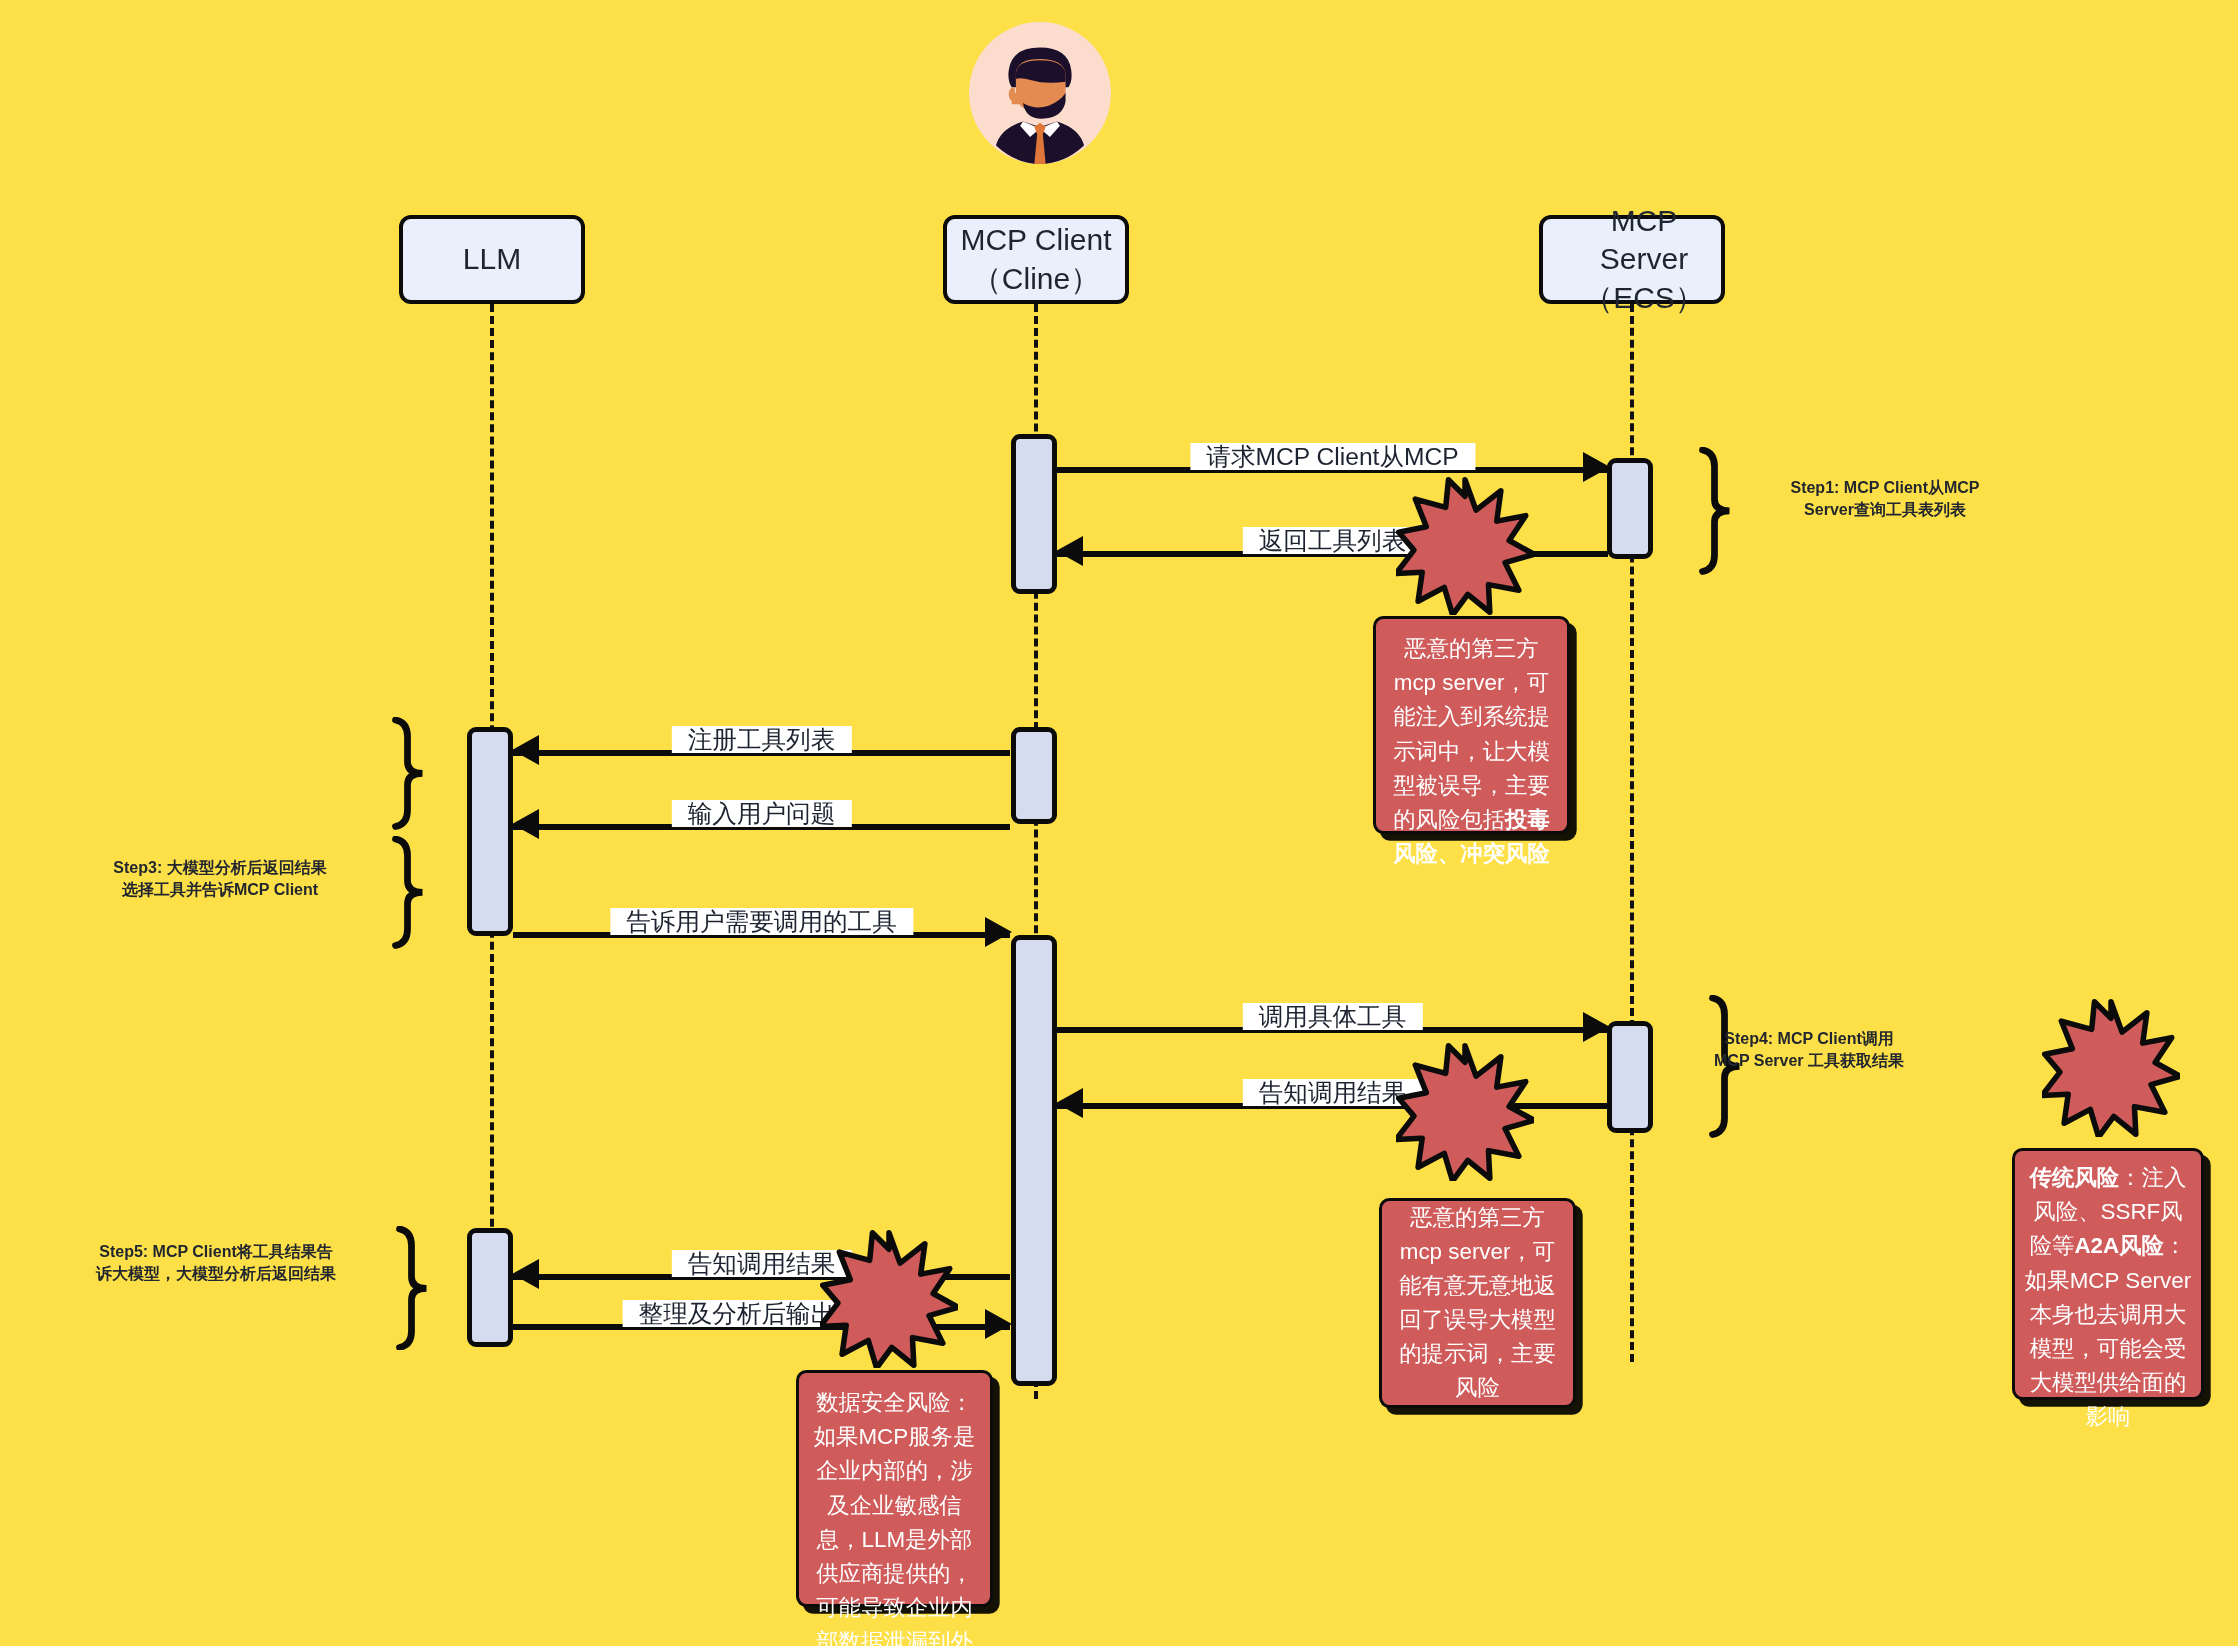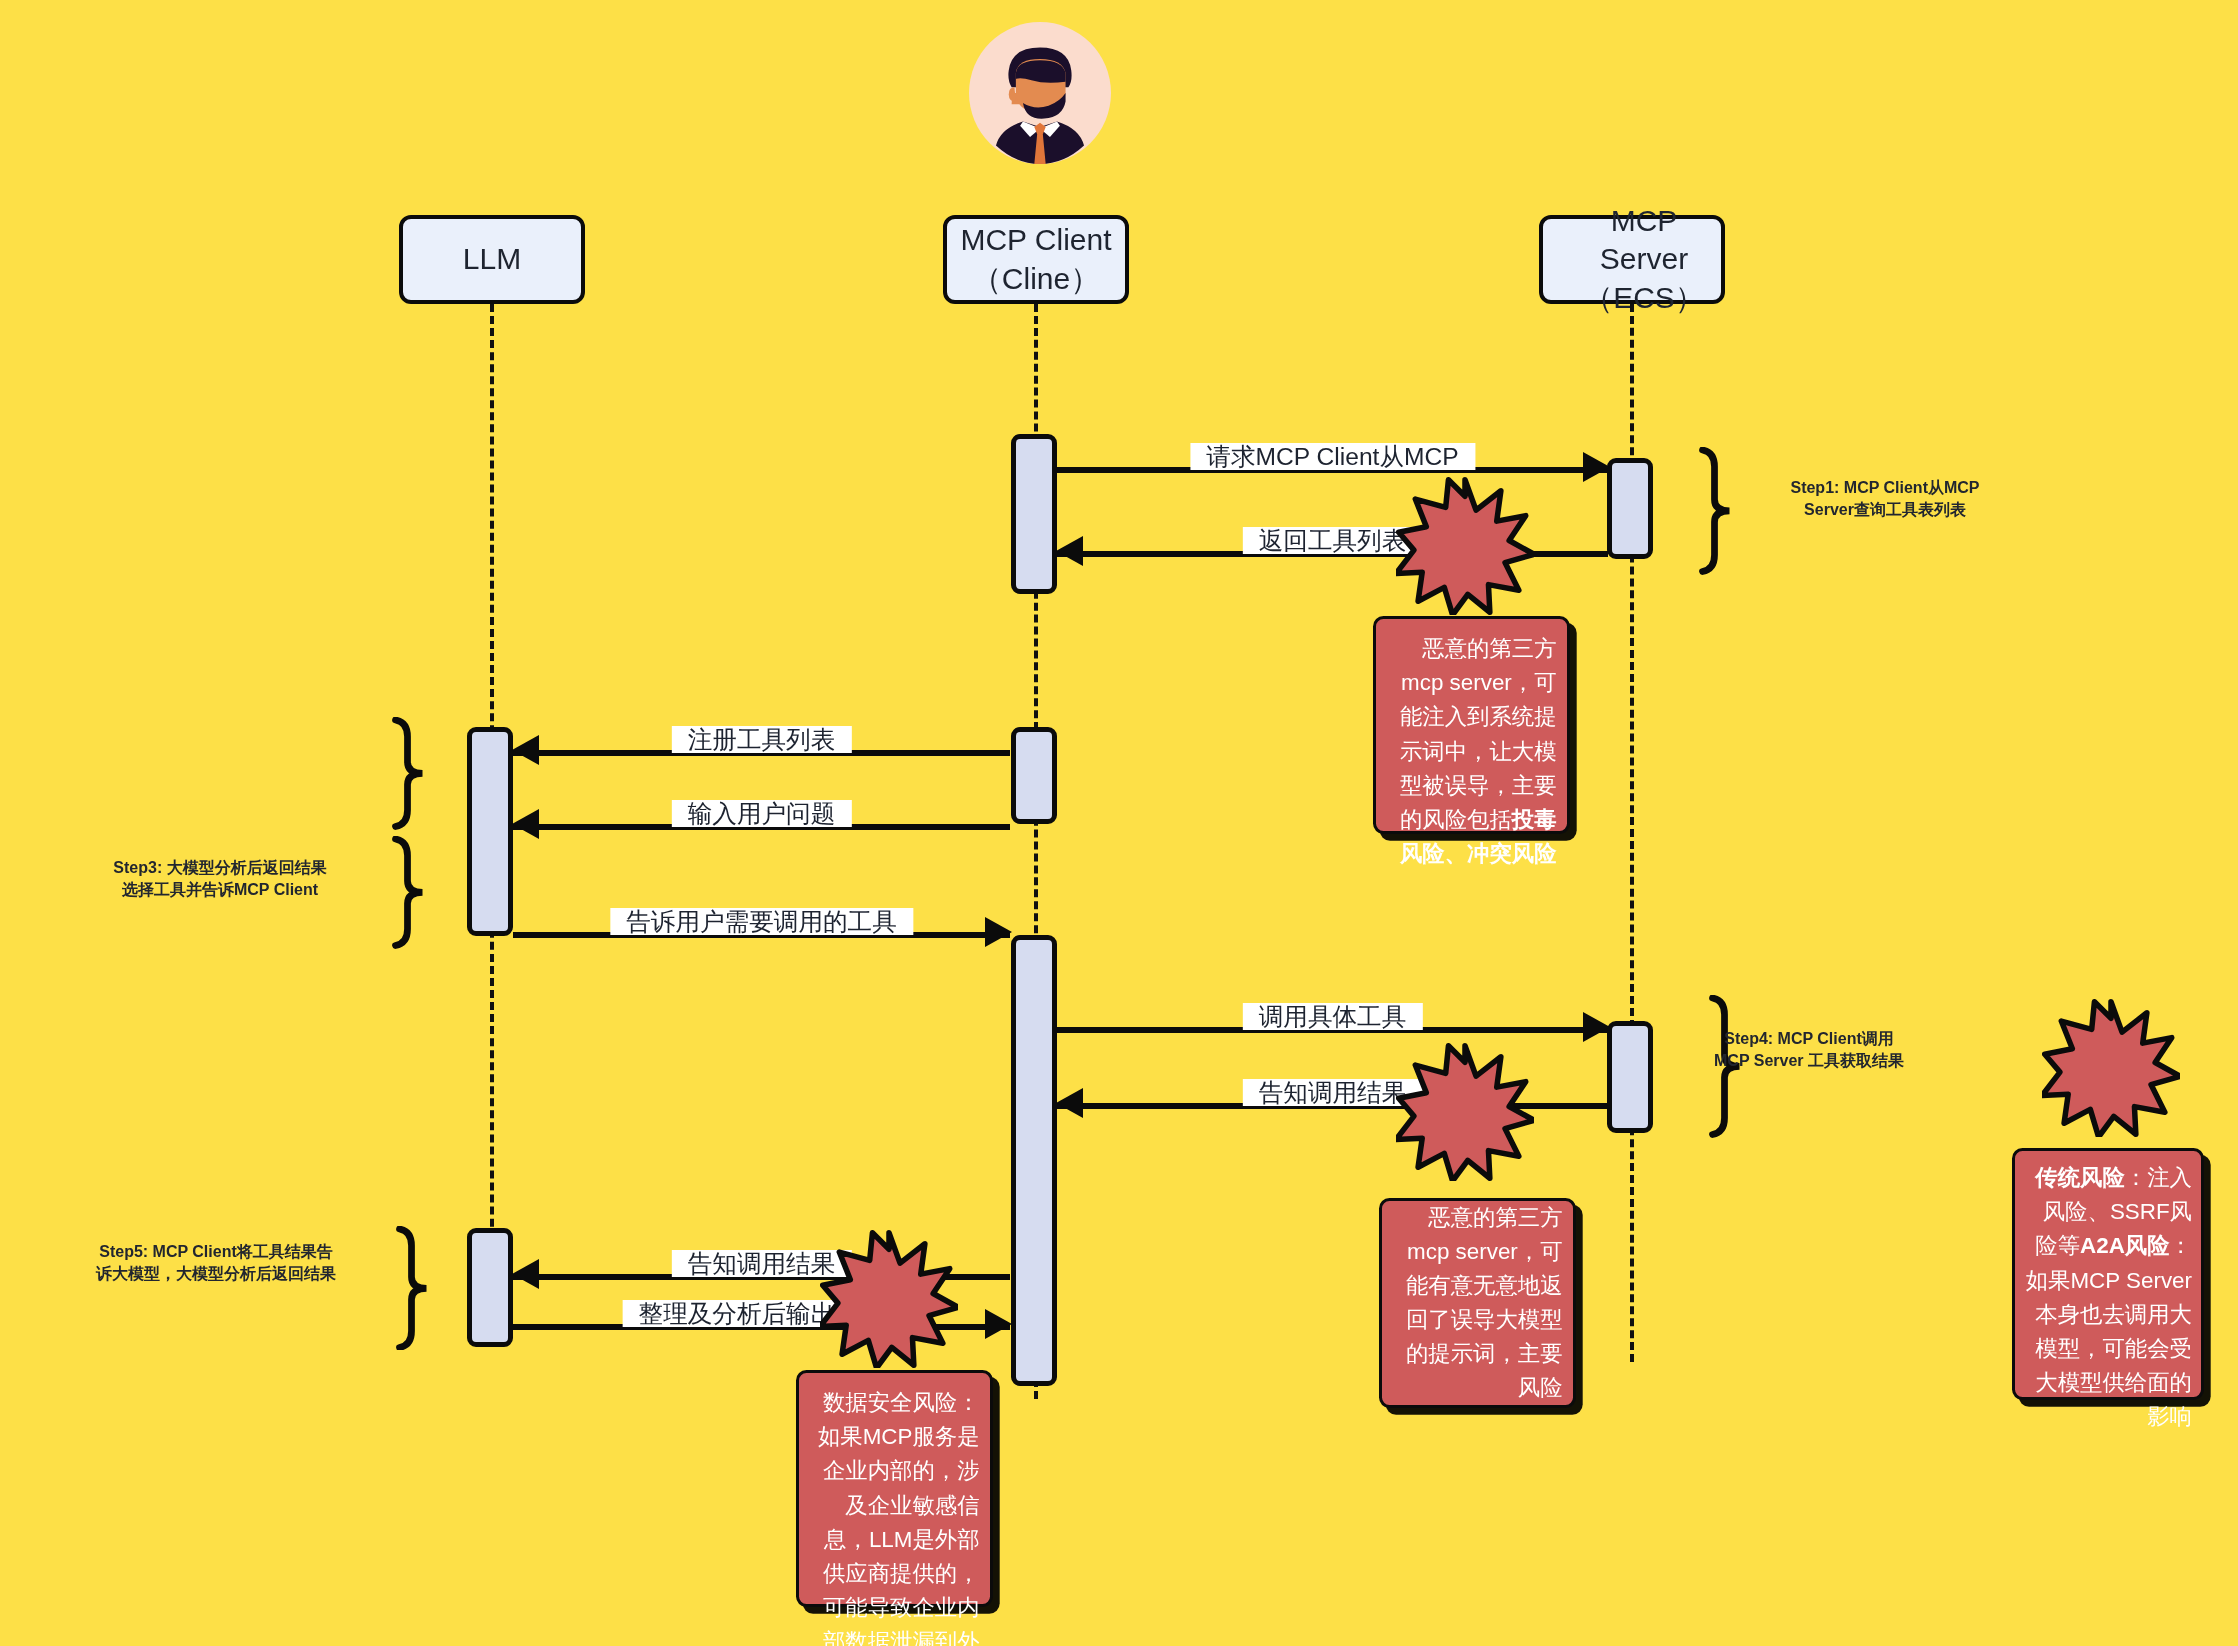--- a/index.html
+++ b/index.html
@@ -39,21 +39,21 @@
   .steplbl{
     position:absolute;font-weight:bold;font-size:16px;line-height:1.38;
     color:#22262f;text-align:center;
   }
   .brace{position:absolute;color:#0b0b0b;font-weight:400;line-height:1;}
   .brace svg{display:block;}
 
   
   .note{
     position:absolute;background:#cf5b5b;border:3.7px solid #0b0b0b;border-radius:10.4px;
-    color:#ffffff;font-size:22.4px;line-height:1.52;text-align:right;
+    color:#ffffff;font-size:22.4px;line-height:1.52;text-align:center;
     padding:13.4px 10.4px;box-sizing:border-box;
     box-shadow:6.7px 6.7px 0 rgba(0,0,0,.92);
   }
   .note b{font-weight:bold;}
 
   
   .burst{position:absolute;}
   .burst svg{display:block;width:100%;height:100%;}
 
   

